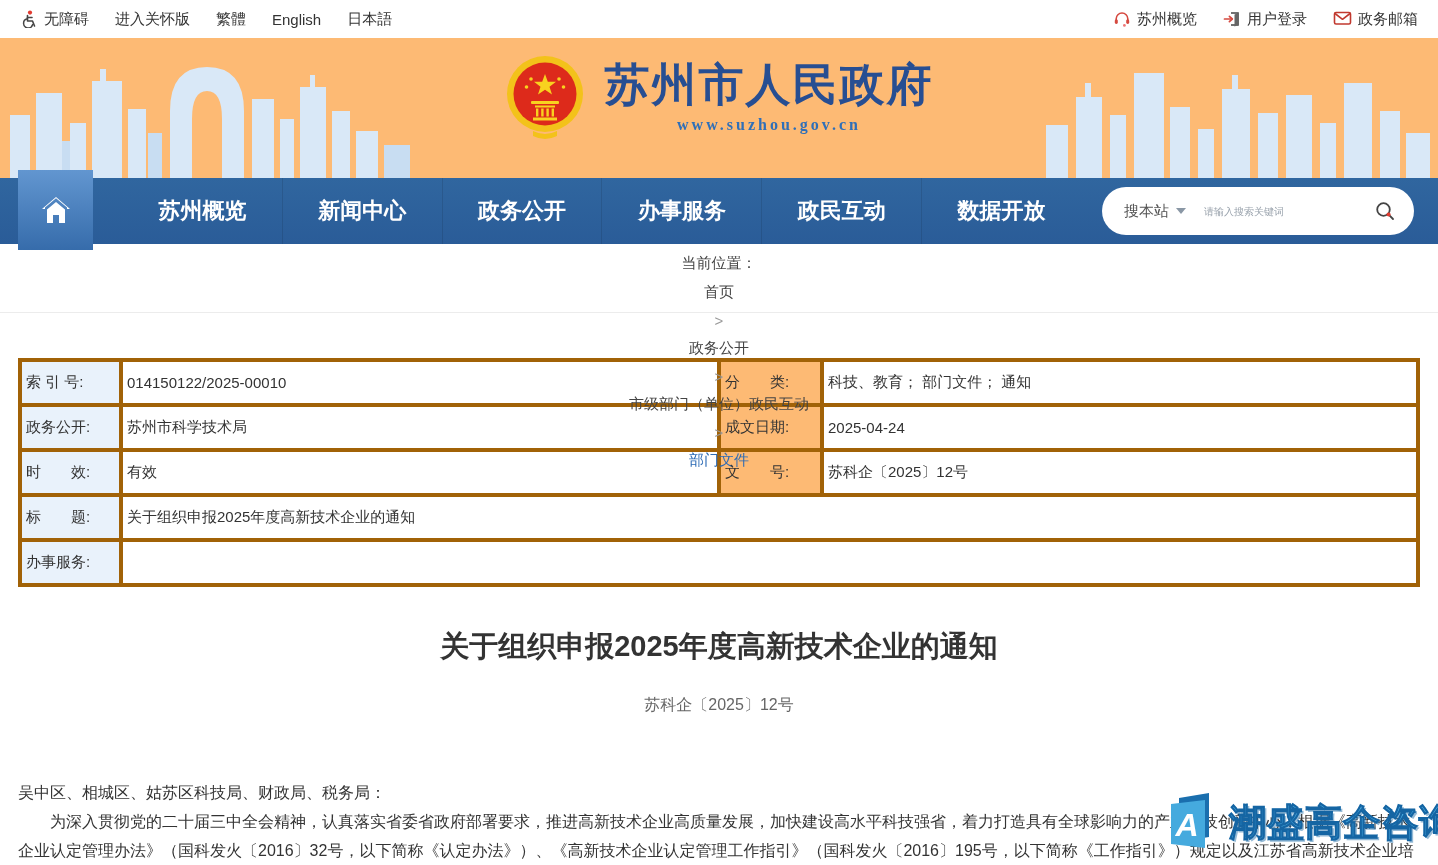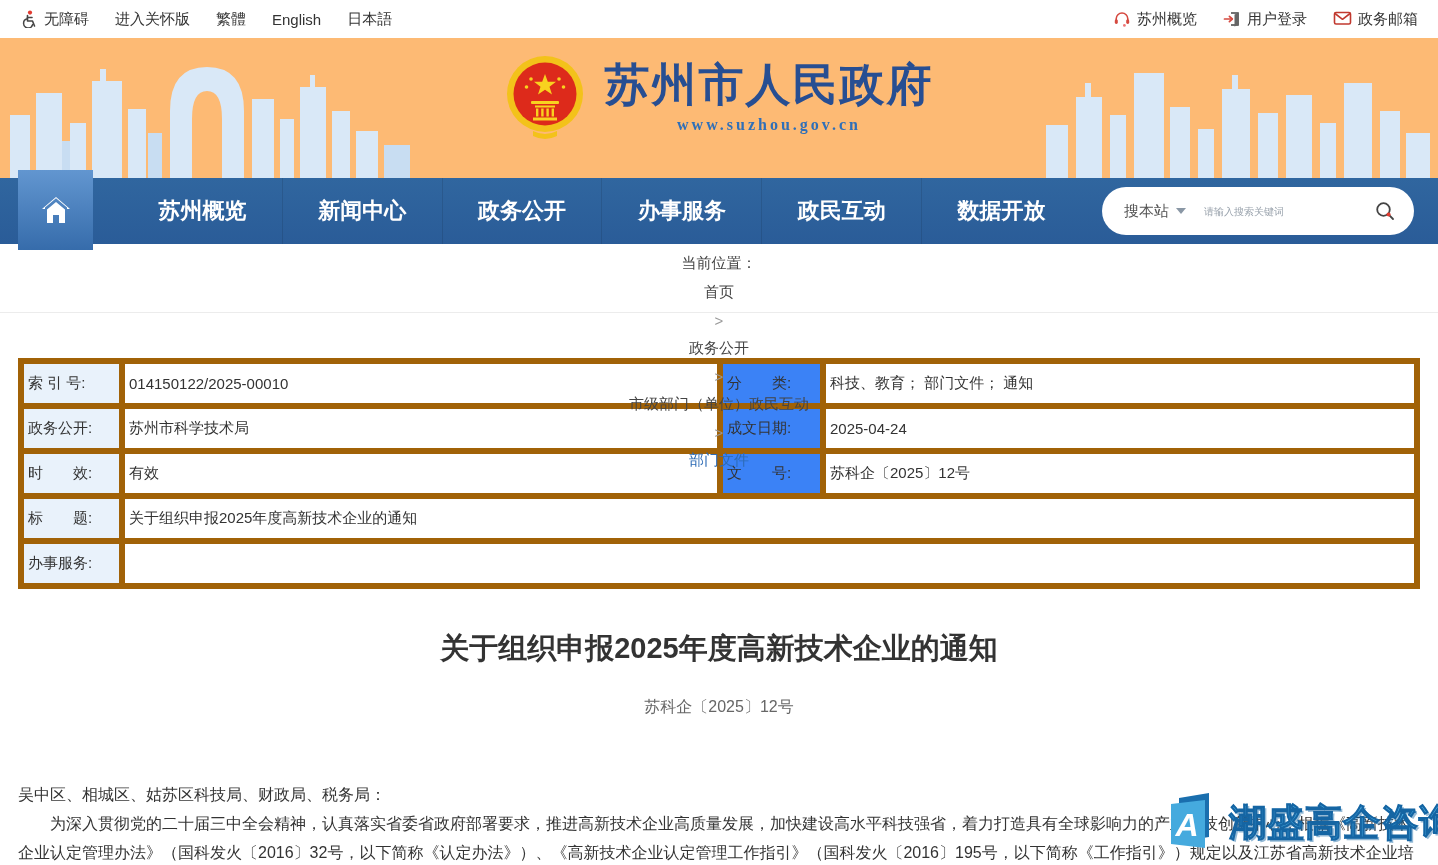--- a/index.html
+++ b/index.html
@@ -47,23 +47,23 @@
   
   .breadcrumb { height:69px; display:flex; align-items:center; padding:0 20px; gap:10px;
     font-size:15px; color:#444; border-bottom:1px solid #ececec; background:#fff;flex-direction:column; }
   .breadcrumb a { color:#444; text-decoration:none; cursor:pointer; }
   .breadcrumb .sep { color:#999; margin:0 2px; }
   .breadcrumb a.current { color:#2d6bb5; }
 
   
   table.meta { width:calc(100% - 36px); margin:45px 18px 0; border-collapse:collapse;
     font-size:15px; }
-  table.meta td { border:6px solid #a16207; height:45px; padding:0 4px; color:#333; }
+  table.meta td { border:4px solid #a16207; height:45px; padding:0 4px; color:#333; }
   td.lbl { background:#e9f2fb; width:101px; white-space:nowrap; }
-  td.lbl2 { background:#3b82f6; width:103px; white-space:nowrap; }
+  td.lbl2 { background:#fdba74; width:103px; white-space:nowrap; }
   td.val1 { width:598px; }
 
   
   .article-title { margin-top:40px; text-align:center; font-size:29px; font-weight:bold; color:#333; }
   .doc-number { margin-top:28px; text-align:center; font-size:16px; color:#666; }
   .article-body { margin:62px 18px 0; font-size:16px; line-height:29px; color:#333; }
   .article-body .para { text-indent:2em; }
 
   
   .watermark { position:absolute; left:1165px; top:792px; display:flex; align-items:center; gap:6px;

